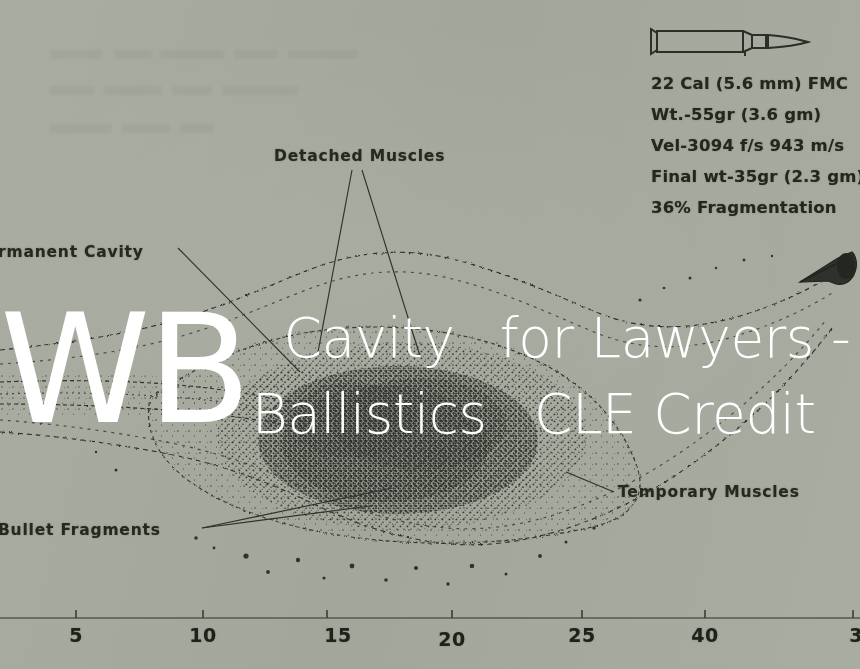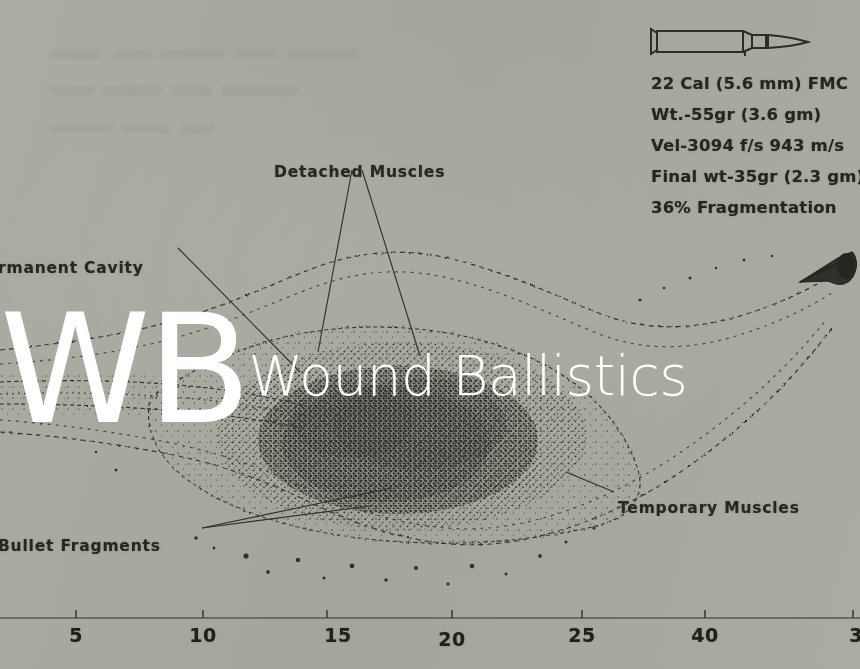--- a/index.html
+++ b/index.html
@@ -64,21 +64,20 @@
   
   .plate-label {
     position: absolute;
     font-family: "DejaVu Sans", sans-serif;
     font-weight: 700;
     font-size: 15.5px;
     letter-spacing: 0.8px;
     color: #26291f;
     white-space: nowrap;
     text-shadow: 0 0 1.4px rgba(60,64,56,0.55);
-    margin-top: 16px;
   }
   #spec-block {
     position: absolute;
     left: 651px; top: 68px;
     width: 240px;
     font-family: "DejaVu Sans", sans-serif;
     font-weight: 700;
     font-size: 16.5px;
     line-height: 31px;
     letter-spacing: 0.2px;
@@ -330,16 +329,17 @@
     <div class="axis-number" style="left:203px; top:624px;">10</div>
     <div class="axis-number" style="left:338px; top:624px;text-align:right;">15</div>
     <div class="axis-number" style="left:452px; top:628px;">20</div>
     <div class="axis-number" style="left:582px; top:624px;text-align:center;">25</div>
     <div class="axis-number" style="left:705px; top:624px;">40</div>
     <div class="axis-number" style="left:856px; top:624px;">3</div>
   </div>
 
   <div id="title-overlay">
     <div id="overlay-monogram">WB</div>
-    <div class="overlay-line">Wound Ballistics</div>
+    <div class="overlay-line">Cavity Ballistics</div>
+    <div class="overlay-line">for Lawyers - CLE Credit</div>
   </div>
 
 </div>
 
 </body></html>

